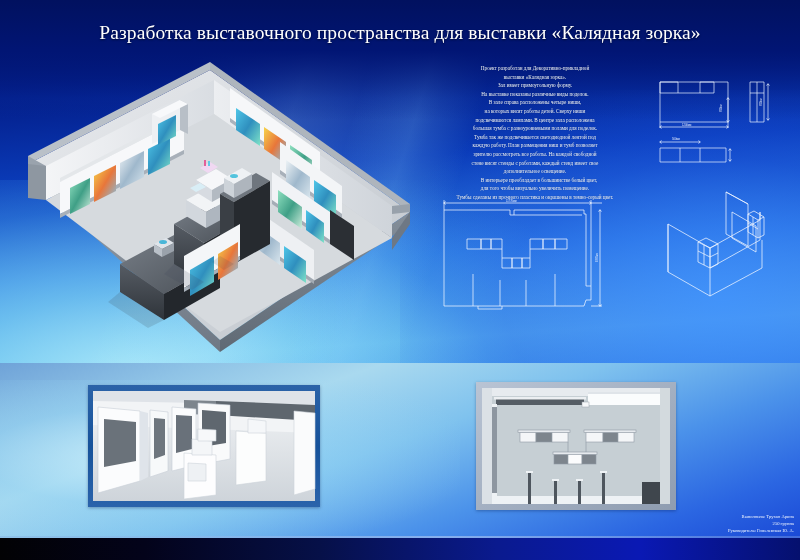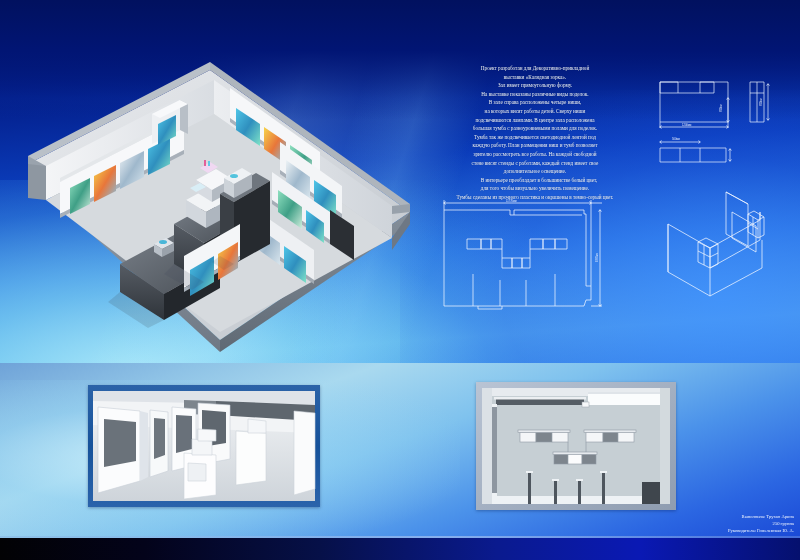--- a/index.html
+++ b/index.html
@@ -78,20 +78,21 @@
 
 <div id="poster">
 
   <div class="bg-base"></div>
   <div class="bg-glow"></div>
   <div class="bg-glow2"></div>
   <div class="bg-streak"></div>
   <div class="bg-streak2"></div>
   <div class="bg-top-dark"></div>
 
+  <div class="title">Разработка выставочного пространства для выставки «Калядная зорка»</div>
 
   <div class="render3d">
     <svg viewBox="0 0 390 300" width="390" height="300">
       <defs>
         <linearGradient id="flr" x1="0" y1="0" x2="1" y2="1">
           <stop offset="0" stop-color="#e9ebee"></stop>
           <stop offset=".55" stop-color="#d3d7dc"></stop>
           <stop offset="1" stop-color="#bcc2c9"></stop>
         </linearGradient>
         <linearGradient id="wOutL" x1="0" y1="0" x2="0" y2="1">

